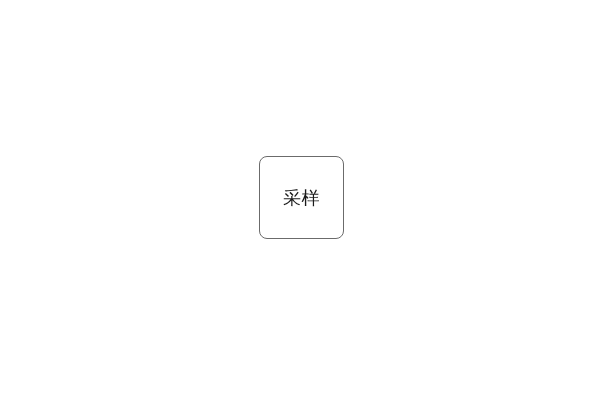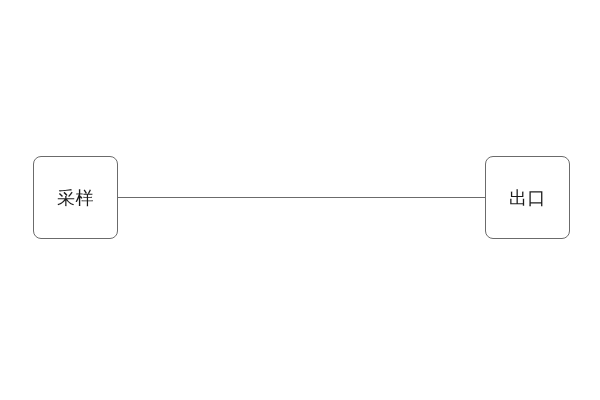--- a/index.html
+++ b/index.html
@@ -21,21 +21,21 @@
     background: #ffffff;
   }
 
   .flow-row {
     position: absolute;
     left: 33px;
     top: 156px;
     width: 537px;
     height: 83px;
     display: flex;
-    flex-direction: row;
+    flex-direction: column;
     align-items: center;
     justify-content: space-between;
   }
 
   .node-box {
     box-sizing: border-box;
     width: 85px;
     height: 83px;
     background: #ffffff;
     border: 1.3px solid #6b6b6b;
@@ -80,19 +80,16 @@
     </div>
 
     <div class="connector"></div>
 
 
     <div class="connector"></div>
 
 
     <div class="connector"></div>
 
-    <div class="node-box">
-      <span class="node-label">出口</span>
-    </div>
 
   </div>
 
 </div>
 
 </body></html>

